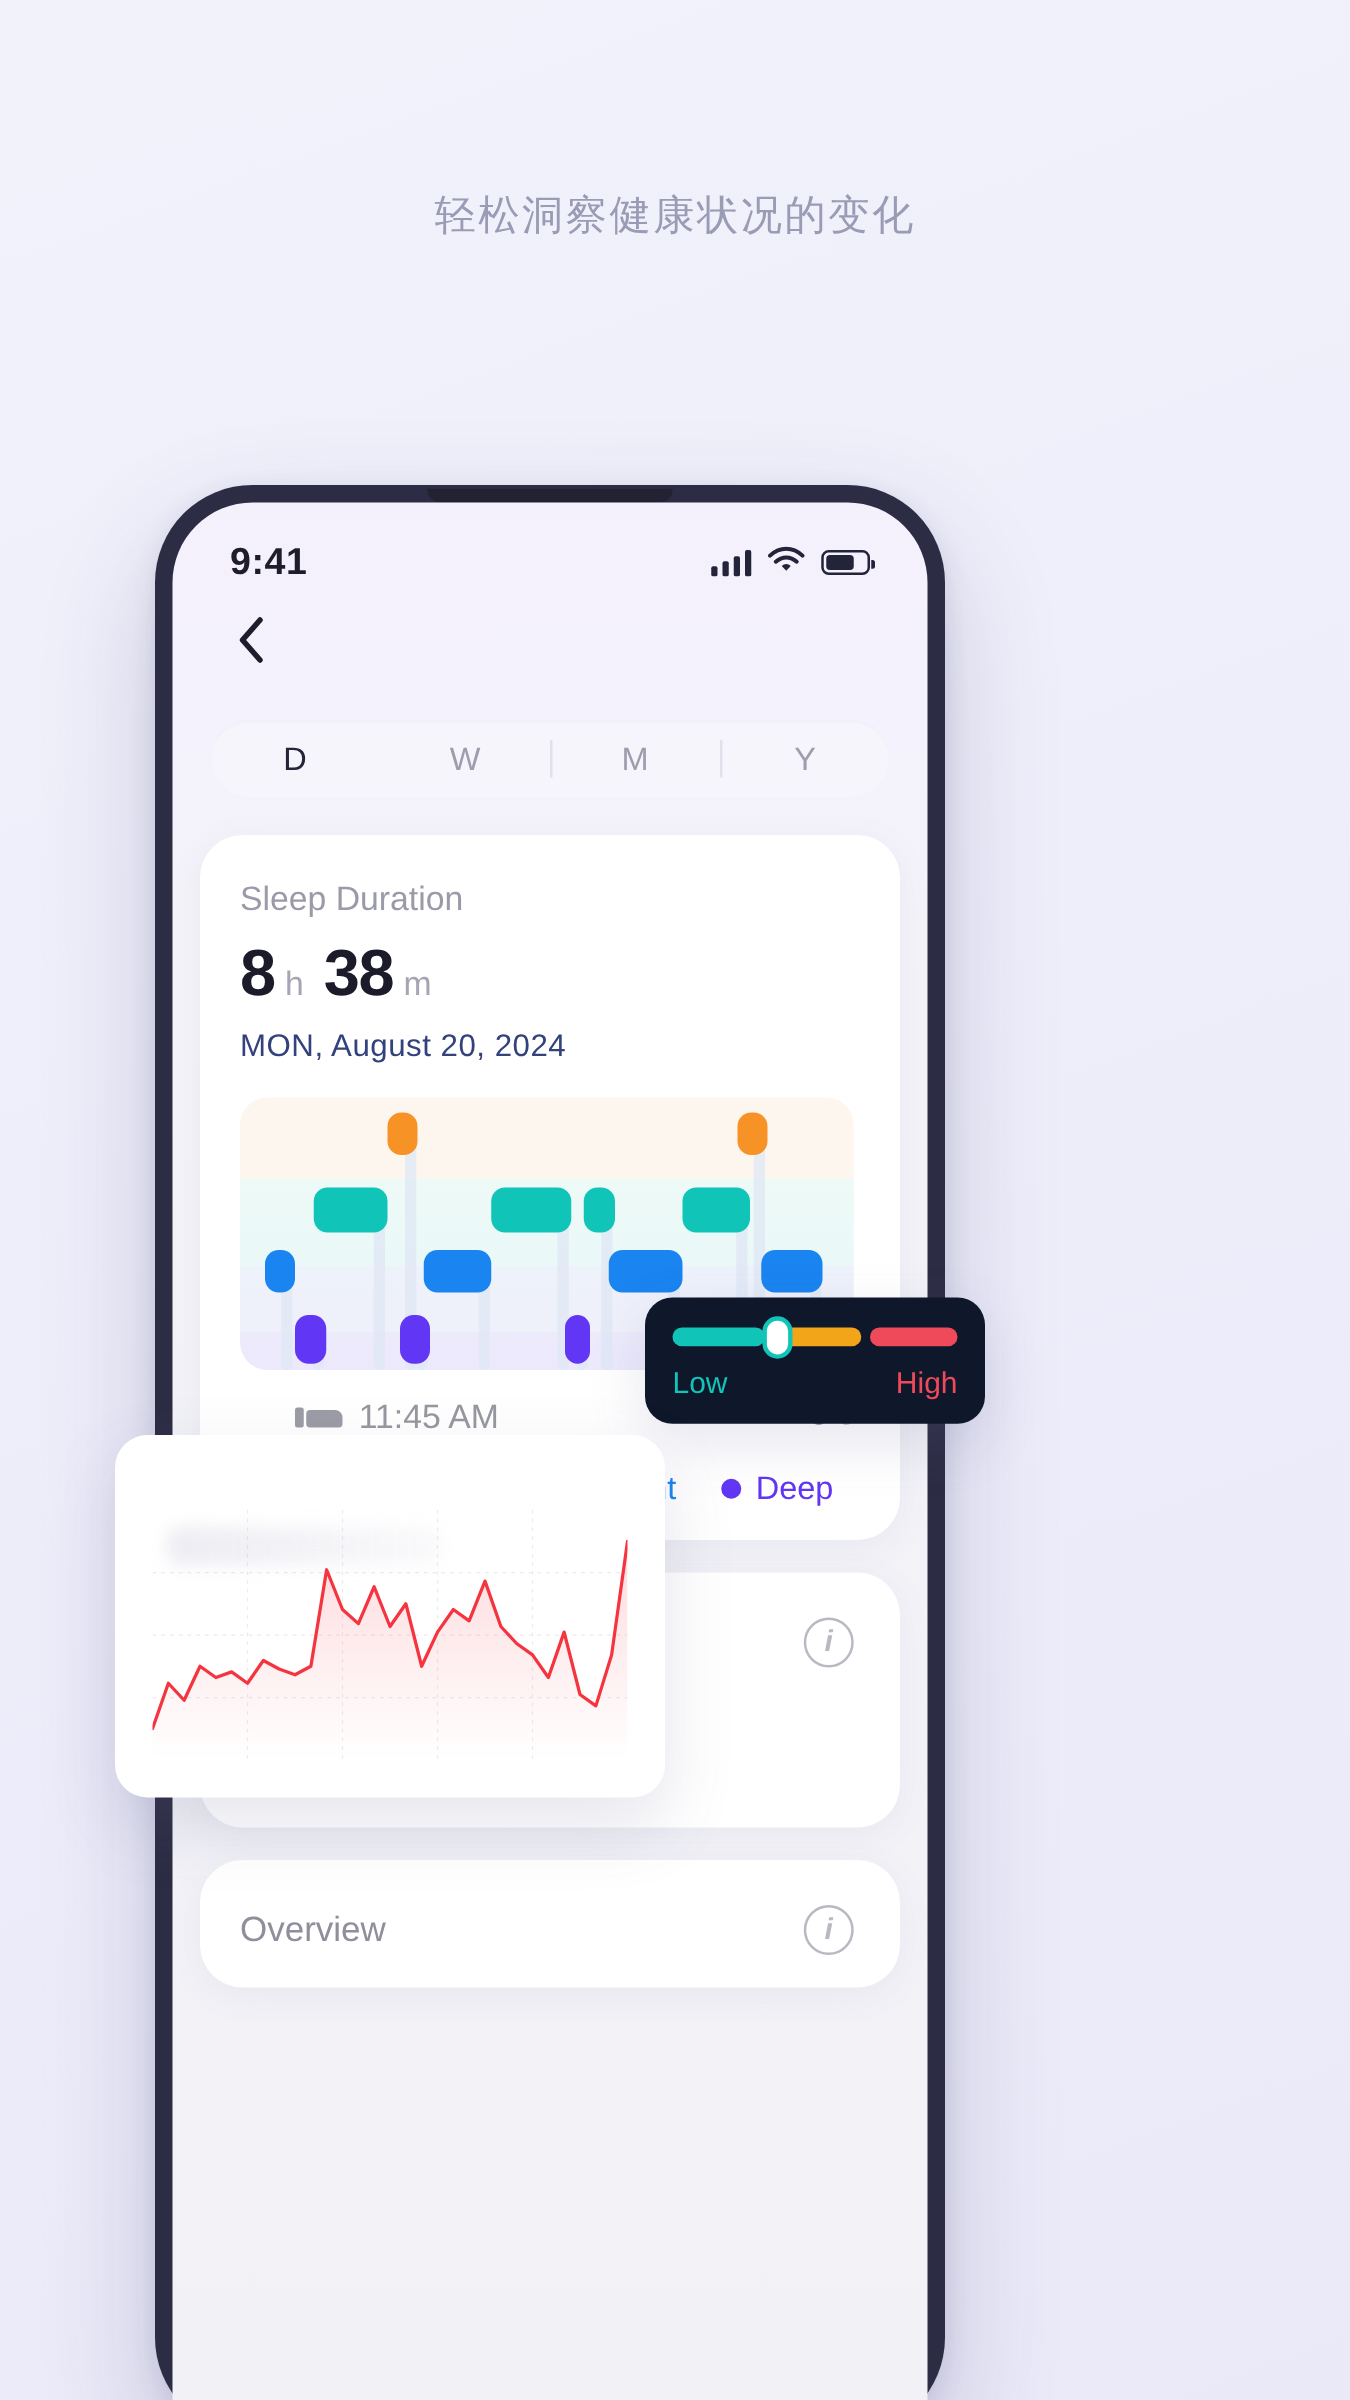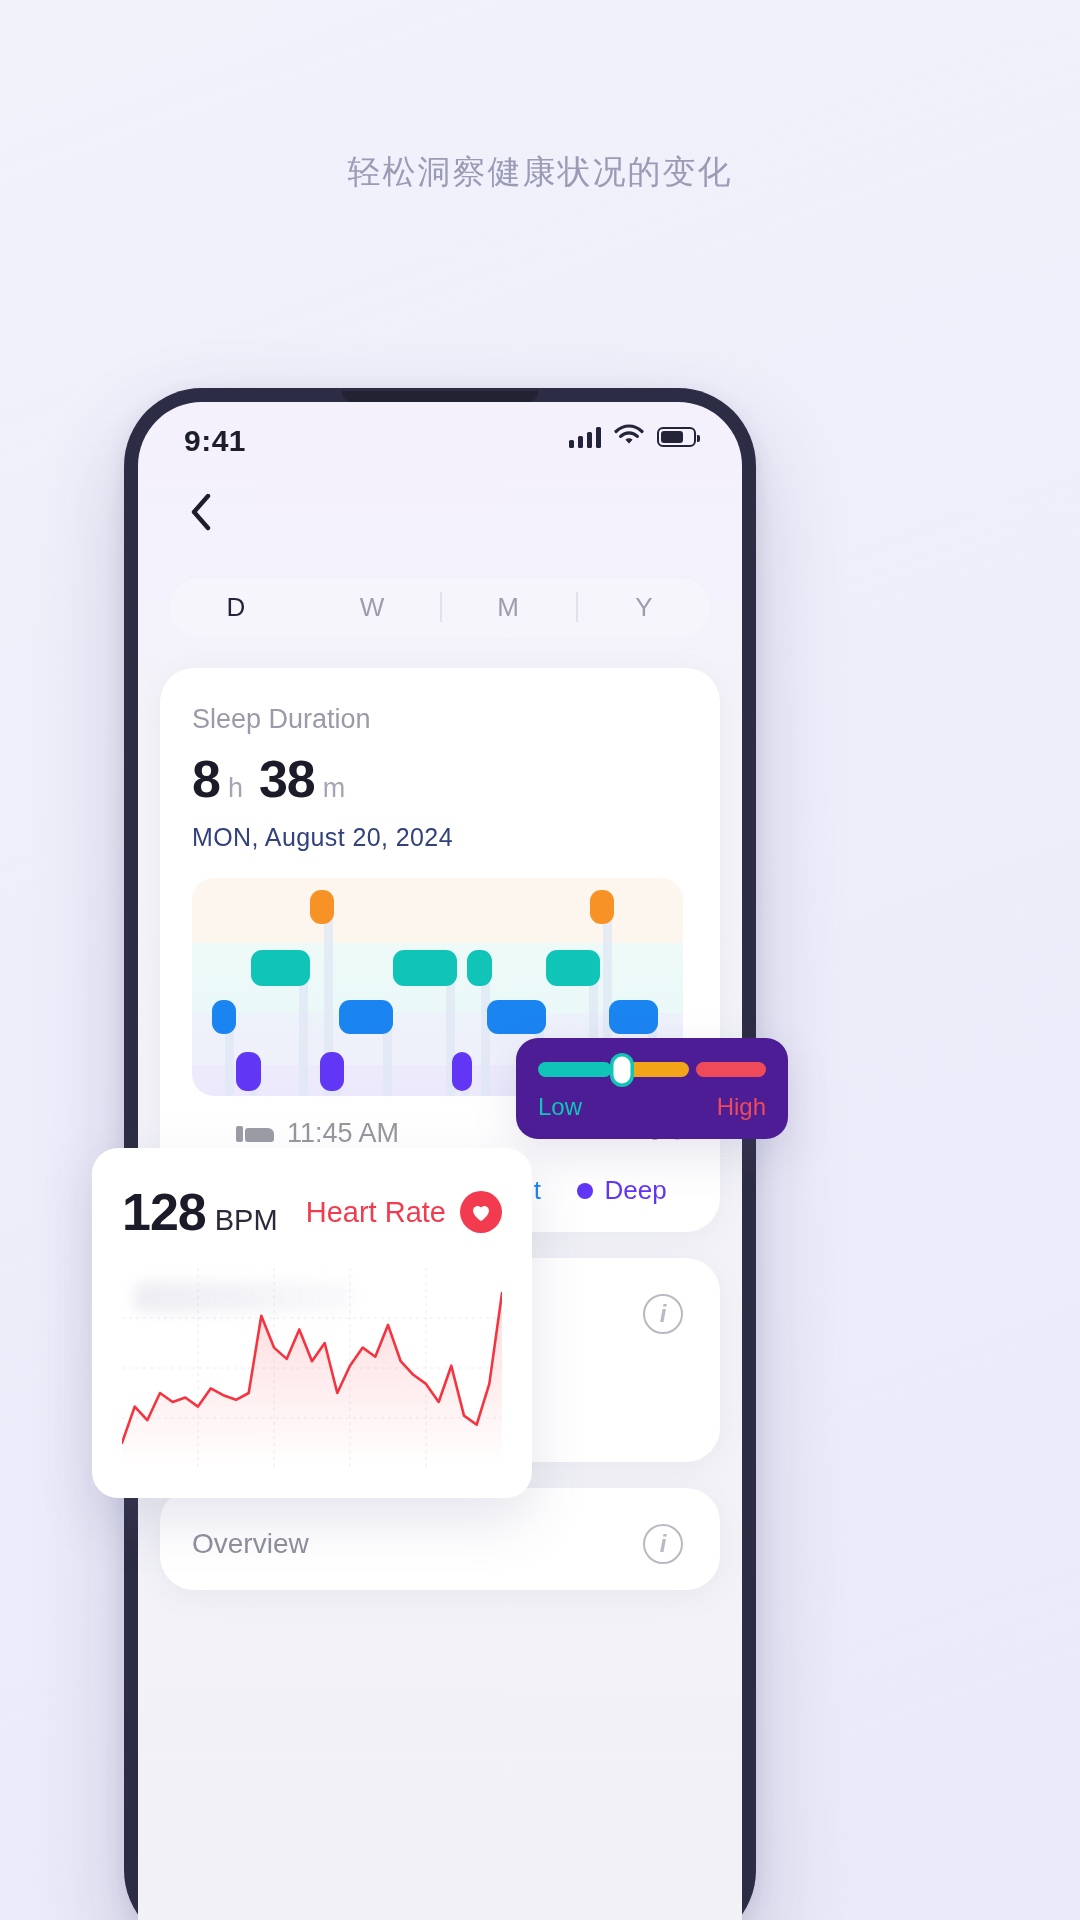--- a/index.html
+++ b/index.html
@@ -35,21 +35,21 @@
     background:linear-gradient(180deg,#f4f1fd 0%,#f4f2fc 12%,#f3f3f8 22%,#f1f1f6 100%);
   }
   .notch {
     position:absolute; left:50%; transform:translateX(-50%);
     top:3px; width:196px; height:11px; border-radius:0 0 10px 10px;
     background:#222232;
   }
 
   
   .statusbar {
-    height:74px; display:flex; align-items:flex-start;
+    height:74px; display:flex; align-items:center;
     justify-content:space-between; padding:22px 46px 0 46px;
   }
   .clock { font-size:30px; font-weight:600; color:#1d1d2b; letter-spacing:.5px; }
   .status-icons { display:flex; align-items:center; gap:13px; }
   .bars { display:flex; align-items:flex-end; gap:3.5px; height:21px; }
   .bars i { display:block; width:5.5px; background:#23233a; border-radius:1.5px; }
   .bars i:nth-child(1){height:8px}
   .bars i:nth-child(2){height:12px}
   .bars i:nth-child(3){height:16px}
   .bars i:nth-child(4){height:21px}
@@ -142,21 +142,21 @@
   .info-icon {
     width:40px; height:40px; border-radius:50%; border:2.5px solid #b9b9c4;
     display:flex; align-items:center; justify-content:center;
     font-size:24px; font-weight:bold; color:#b9b9c4; font-style:italic;
   }
   .body-text { margin-top:22px; font-size:25px; line-height:1.6; color:#a2a2ae; }
 
   
   .float-slider {
     position:absolute; left:516px; top:1038px; width:272px;
-    background:#4c1d95; border-radius:22px; padding:24px 22px 18px 22px;
+    background:#0f172a; border-radius:22px; padding:24px 22px 18px 22px;
     box-shadow:0 16px 44px rgba(100,100,150,.16);
   }
   .slider-track { display:flex; gap:7px; align-items:center; position:relative; }
   .slider-track .seg3 { height:15px; border-radius:8px; }
   .s-low { flex:1.05; background:#11c4b8; }
   .s-mid { flex:1; background:#f2a519; }
   .s-high{ flex:1; background:#ef4a5a; }
   .knob {
     position:absolute; left:37%; top:50%; transform:translate(-50%,-50%);
     width:17px; height:27px; background:#fff; border-radius:9px;
@@ -345,34 +345,20 @@
     <div class="seg3 s-high"></div>
     <div class="knob"></div>
   </div>
   <div class="slider-labels">
     <span class="lab-low">Low</span>
     <span class="lab-high">High</span>
   </div>
 </div>
 
 <div class="float-hr">
-  <div class="hr-top">
-    <div class="hr-val">
-      <span class="n">128</span>
-      <span class="u">BPM</span>
-    </div>
-    <div class="hr-right">
-      <span class="hr-label">Heart Rate</span>
-      <span class="hr-badge">
-        <svg viewBox="0 0 24 24">
-            <path d="M12 21s-8-5.1-8-10.6A4.6 4.6 0 0112 7.6 4.6 4.6 0 0120 10.4C20 15.9 12 21 12 21z" fill="#fff"></path>
-          </svg>
-      </span>
-    </div>
-  </div>
   <div class="hr-chart">
     <div class="hr-ghost"></div>
     <svg id="hrsvg" viewBox="0 0 380 200" preserveAspectRatio="none">
         <defs>
           <linearGradient id="hrg" x1="0" y1="0" x2="0" y2="1">
   <stop offset="0%" stop-color="#f5343f" stop-opacity="0.18"></stop>
   <stop offset="100%" stop-color="#f5343f" stop-opacity="0"></stop>
           </linearGradient>
         </defs>
   <line x1="0" y1="50" x2="380" y2="50" stroke="#eceaf3" stroke-width="1" stroke-dasharray="3 4"></line>

